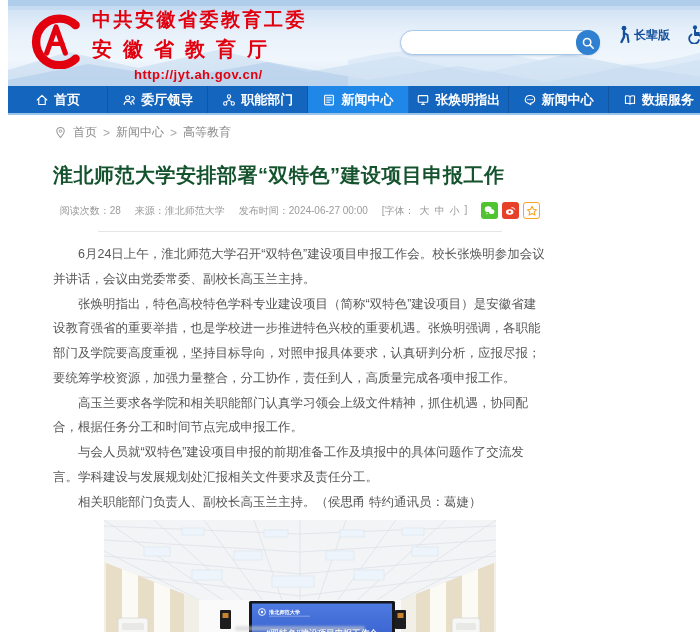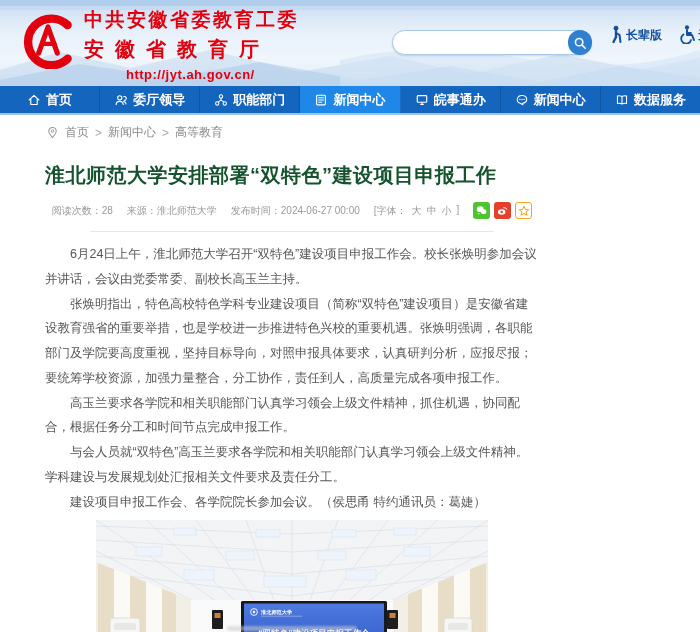--- a/index.html
+++ b/index.html
@@ -1,18 +1,18 @@
 <!DOCTYPE html>
 <html><head>
 <meta charset="utf-8">
 <style>
   * { margin:0; padding:0; box-sizing:border-box; }
   html,body { width:700px; height:632px; overflow:hidden; background:#fff;
     font-family:"Liberation Sans","DejaVu Sans",sans-serif; }
-  .page { position:relative; width:584px; height:632px; background:#fff; }
+  .page { position:relative; width:584px; height:632px; background:#fff;margin-left:8px; }
 
   
   .header { position:relative; width:700px; height:86px;
     background:linear-gradient(180deg,#c9ddf3 0%,#e8f1fa 38%,#f0f6fc 70%,#dce9f7 100%); overflow:hidden; }
   .header .mountains { position:absolute; left:0; bottom:0; width:700px; height:86px; }
   .brand { position:absolute; left:20px; top:7px; display:flex; align-items:flex-start; z-index:2; }
   .brand-logo { width:56px; height:56px; margin-top:6px; }
   .brand-text { margin-left:8px; color:#e2000f; }
   .brand-line1 { font-size:19px; font-weight:bold; letter-spacing:2.5px; }
   .brand-line2 { font-size:20px; font-weight:bold; letter-spacing:11px; margin-top:3px; white-space:nowrap; }
@@ -160,21 +160,21 @@
           <rect x="3" y="2.6" width="10" height="11" rx="1" stroke="#fff" stroke-width="1.3" fill="none"></rect>
           <path d="M5.3 5.5 H10.7 M5.3 8 H10.7 M5.3 10.5 H8.8" stroke="#fff" stroke-width="1.2" stroke-linecap="round"></path>
         </svg>
       <span>新闻中心</span>
     </div>
     <div class="nav-item">
       <svg viewBox="0 0 16 16">
           <rect x="2.6" y="3" width="10.8" height="7.6" rx="1" stroke="#fff" stroke-width="1.3" fill="none"></rect>
           <path d="M6.5 13 H9.5 M8 10.6 V13" stroke="#fff" stroke-width="1.2" stroke-linecap="round"></path>
         </svg>
-      <span>皖事通办</span>
+      <span>张焕明指出</span>
     </div>
     <div class="nav-item">
       <svg viewBox="0 0 16 16">
           <path d="M13.4 7.5 A5.4 4.6 0 1 0 6 11.8 L9 13.4 L8.6 11.6 A5.4 4.6 0 0 0 13.4 7.5 Z" stroke="#fff" stroke-width="1.2" fill="none" stroke-linejoin="round"></path>
           <circle cx="5.6" cy="7.5" r=".8" fill="#fff"></circle>
           <circle cx="8" cy="7.5" r=".8" fill="#fff"></circle>
           <circle cx="10.4" cy="7.5" r=".8" fill="#fff"></circle>
         </svg>
       <span>新闻中心</span>
     </div>
@@ -235,22 +235,22 @@
       </span>
     </div>
 
     <div class="divider"></div>
   </div>
 
   <div class="body-text">
     <p>6月24日上午，淮北师范大学召开“双特色”建设项目申报工作会。校长张焕明参加会议并讲话，会议由党委常委、副校长高玉兰主持。</p>
     <p>张焕明指出，特色高校特色学科专业建设项目（简称“双特色”建设项目）是安徽省建设教育强省的重要举措，也是学校进一步推进特色兴校的重要机遇。张焕明强调，各职能部门及学院要高度重视，坚持目标导向，对照申报具体要求，认真研判分析，应报尽报；要统筹学校资源，加强力量整合，分工协作，责任到人，高质量完成各项申报工作。</p>
     <p>高玉兰要求各学院和相关职能部门认真学习领会上级文件精神，抓住机遇，协同配合，根据任务分工和时间节点完成申报工作。</p>
-    <p>与会人员就“双特色”高玉兰要求各学院和相关职能部门认真学习领会上级文件精神。学科建设与发展规划处汇报相关文件要求及责任分工。</p>
-    <p>建设项目申报工作会、各学院院长参加会议。（侯思甬 特约通讯员：葛婕）</p>
+    <p>与会人员就“双特色”建设项目申报的前期准备工作及填报中的具体问题作了交流发言。学科建设与发展规划处汇报相关文件要求及责任分工。</p>
+    <p>相关职能部门负责人、副校长高玉兰主持。（侯思甬 特约通讯员：葛婕）</p>
   </div>
 
   <div class="photo-wrap">
     <svg viewBox="0 0 392 249" width="392" height="249">
       <defs>
         <clipPath id="ceilclip">
             <polygon points="0,0 392,0 392,42 300,80 95,80 0,42"></polygon>
           </clipPath>
         <linearGradient id="screenblue" x1="0" y1="0" x2="0" y2="1">
           <stop offset="0" stop-color="#4d7ae0"></stop>

